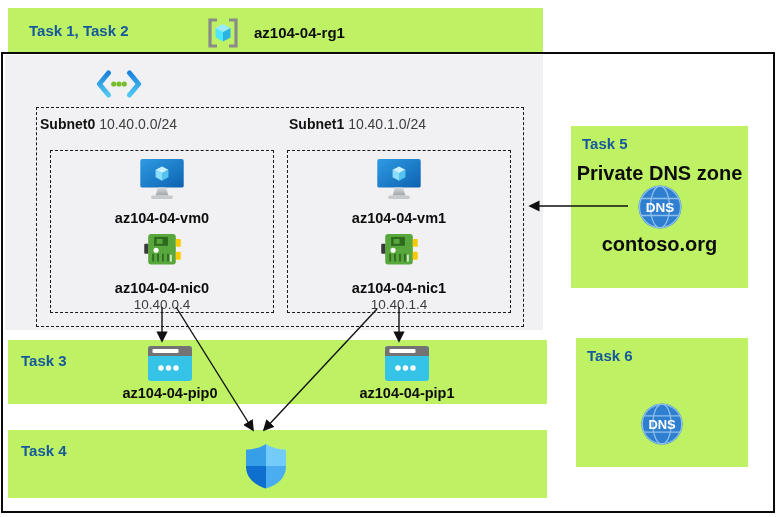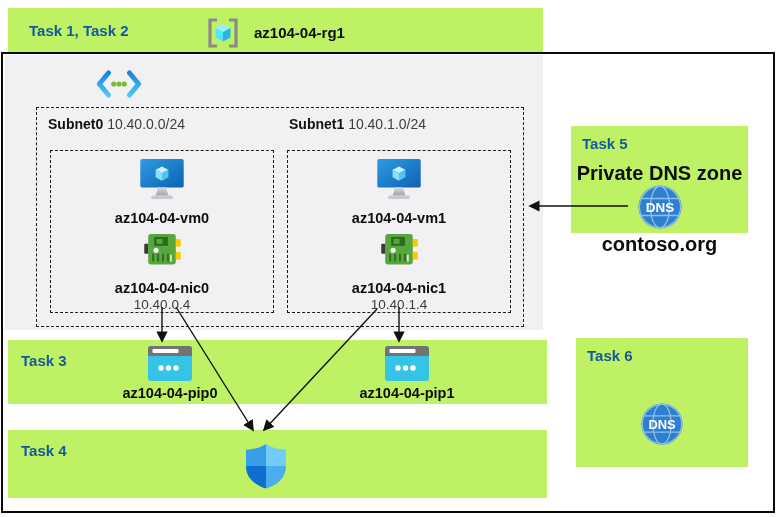--- a/index.html
+++ b/index.html
@@ -16,24 +16,24 @@
   #vnet-bg{left:5px;top:55px;width:538px;height:275px;background:#F1F1F3;}
   #vnet-header{left:96px;top:70px;display:flex;align-items:center;gap:9px;}
   #vnet-title{font-size:15px;font-weight:bold;}
   #vnet-cidr{font-size:15px;font-weight:normal;color:#3d3d3d;margin-left:7px;}
   #big-dashed{left:36px;top:107px;width:486px;height:218px;border:1.5px dashed #1a1a1a;}
   .subnet-label{font-size:14px;white-space:nowrap;}
   .subnet-label b{font-size:14px;}
   .subnet-box{top:150px;width:224px;height:163px;border:1.5px dashed #1a1a1a;
               display:flex;flex-direction:column;align-items:center;box-sizing:border-box;}
   #subnet0-box{left:50px;} #subnet1-box{left:287px;}
-  #subnet0-label{left:48px;top:116px;} #subnet1-label{left:289px;top:116px;}
+  #subnet0-label{left:40px;top:116px;} #subnet1-label{left:289px;top:116px;}
   .vm-icon{margin-top:8px;} .vm-name{margin-top:9px;}
   .nic-icon{margin-top:7px;} .nic-name{margin-top:14px;} .nic-ip{margin-top:1px;}
-  #task5-box{left:571px;top:126px;width:177px;height:107px;}
+  #task5-box{left:571px;top:126px;width:177px;height:162px;}
   #task6-box{left:576px;top:338px;width:172px;height:129px;}
   .boxlabel{left:11px;top:9px;}
   .boxtitle{left:0;width:100%;text-align:center;font-weight:bold;font-size:20px;color:#0d0d0d;}
   #t5-title{top:36px;} #t5-icon{top:58px;left:50%;transform:translateX(-50%);}
   #t5-zone{top:107px;}
   #t6-title{top:44px;} #t6-icon{top:64px;left:50%;transform:translateX(-50%);}
   #task3-band{left:8px;top:340px;width:539px;height:64px;}
   #task4-band{left:8px;top:430px;width:539px;height:68px;}
   .bandlabel{left:13px;top:12px;}
   #pip0-icon{left:140px;top:6px;} #pip1-icon{left:377px;top:6px;}

